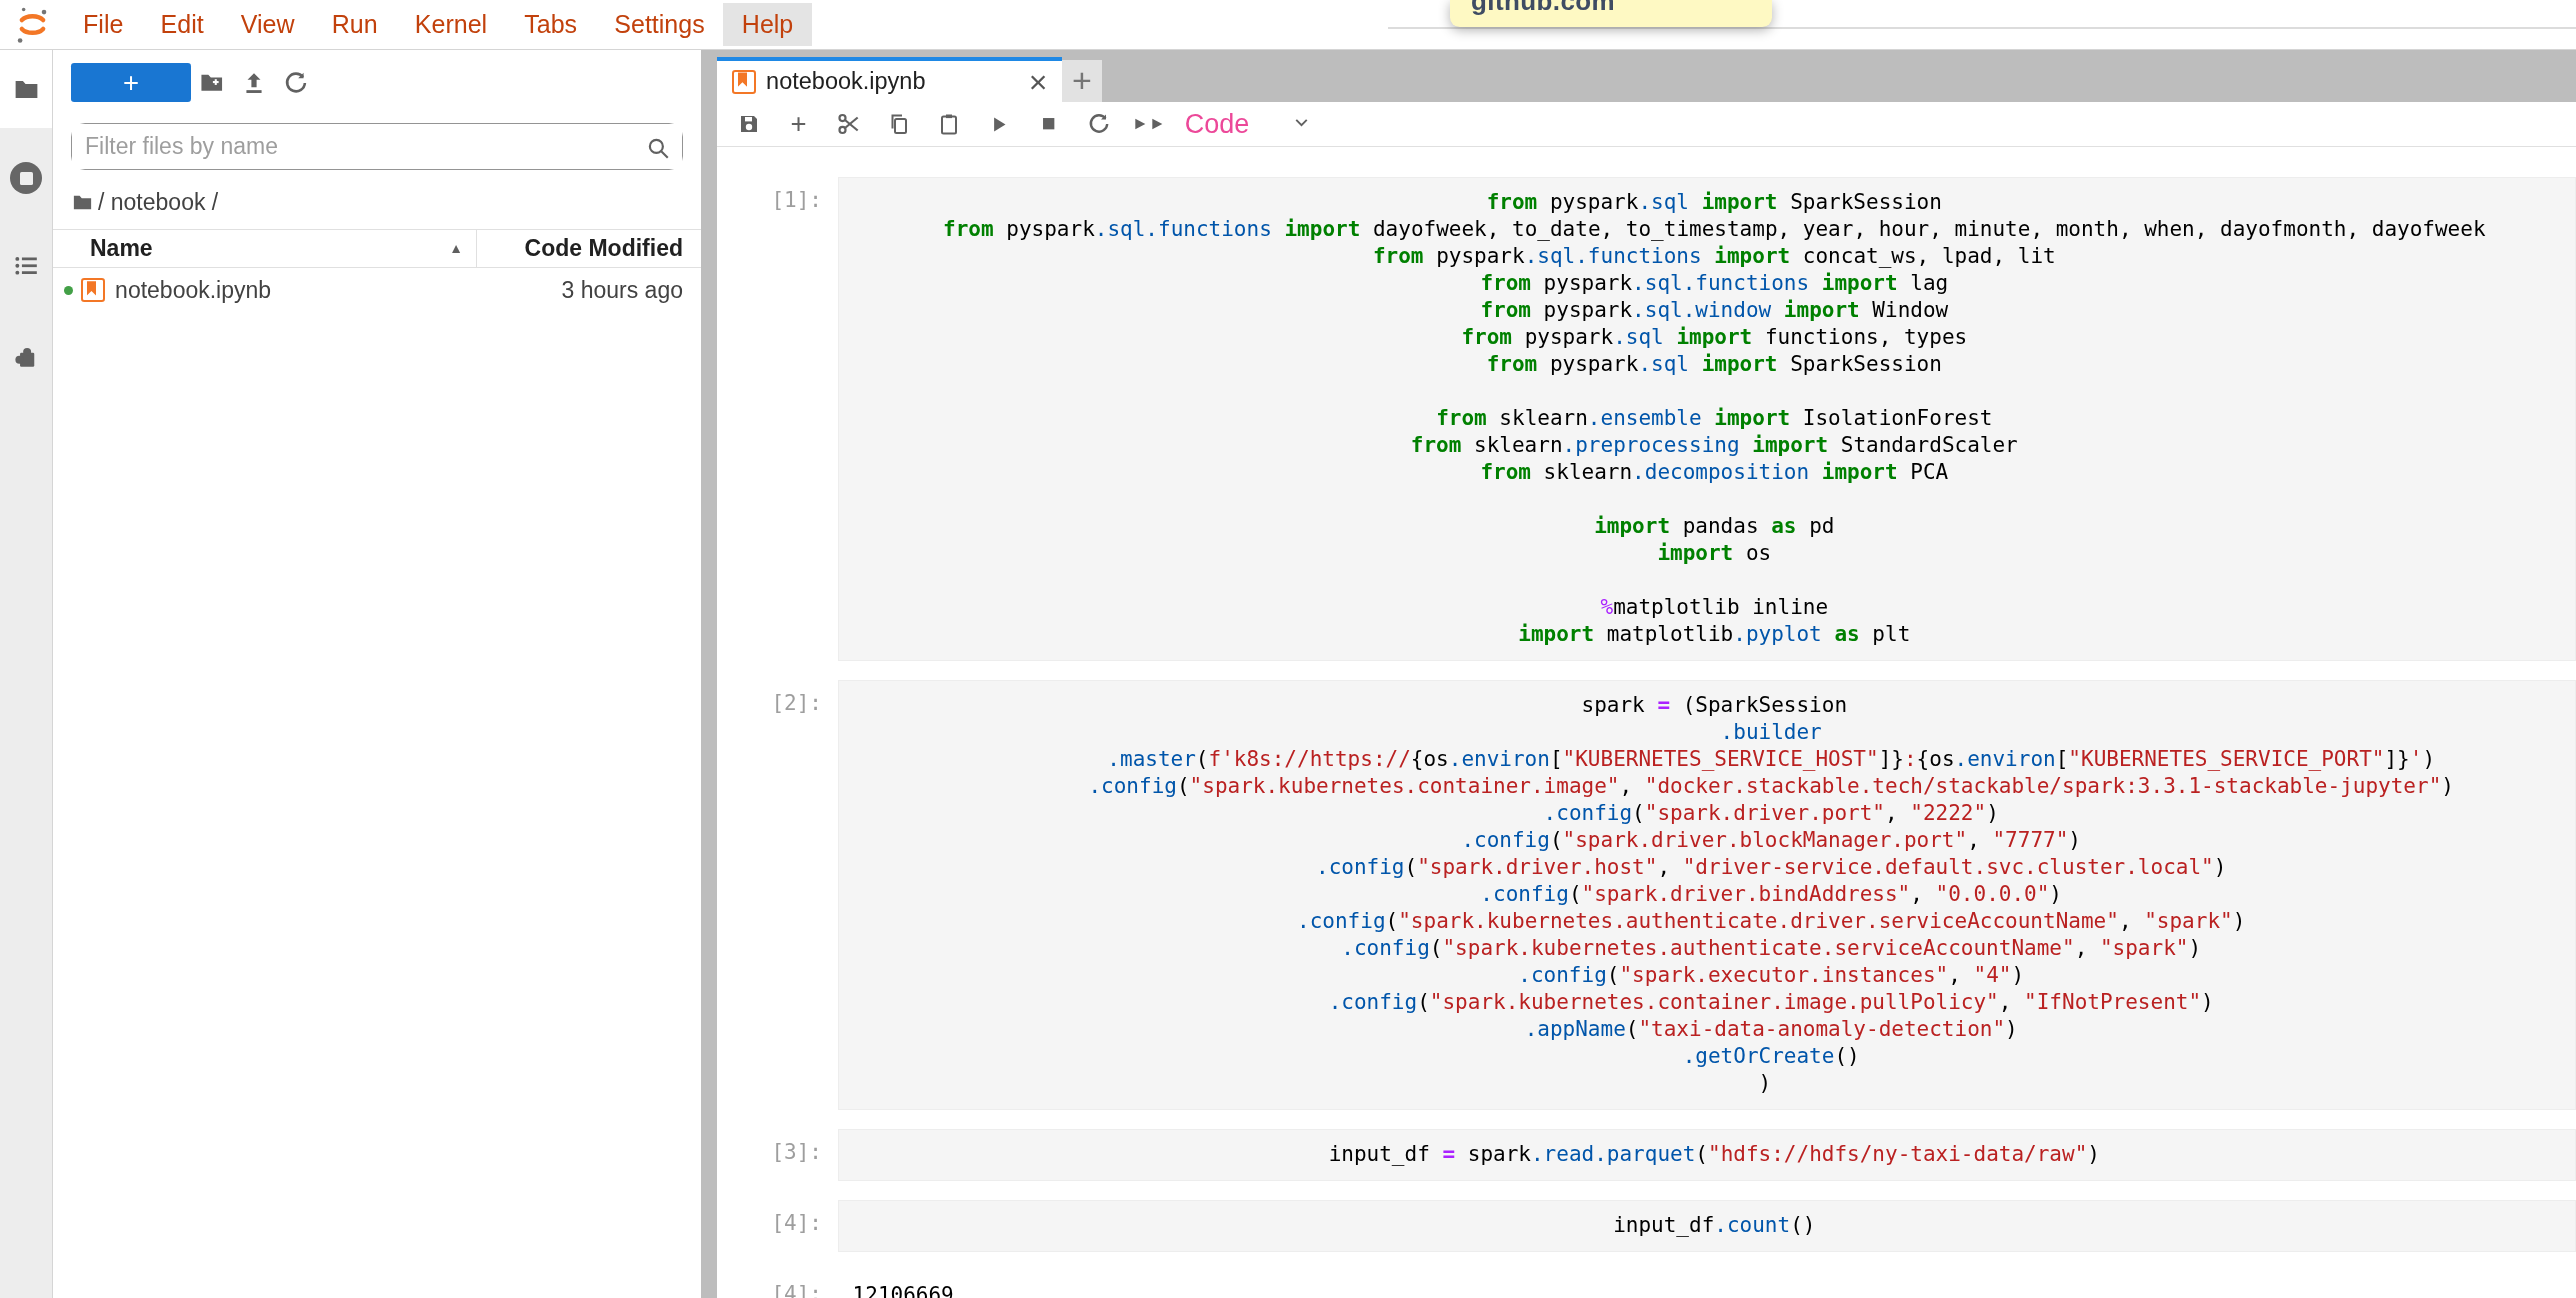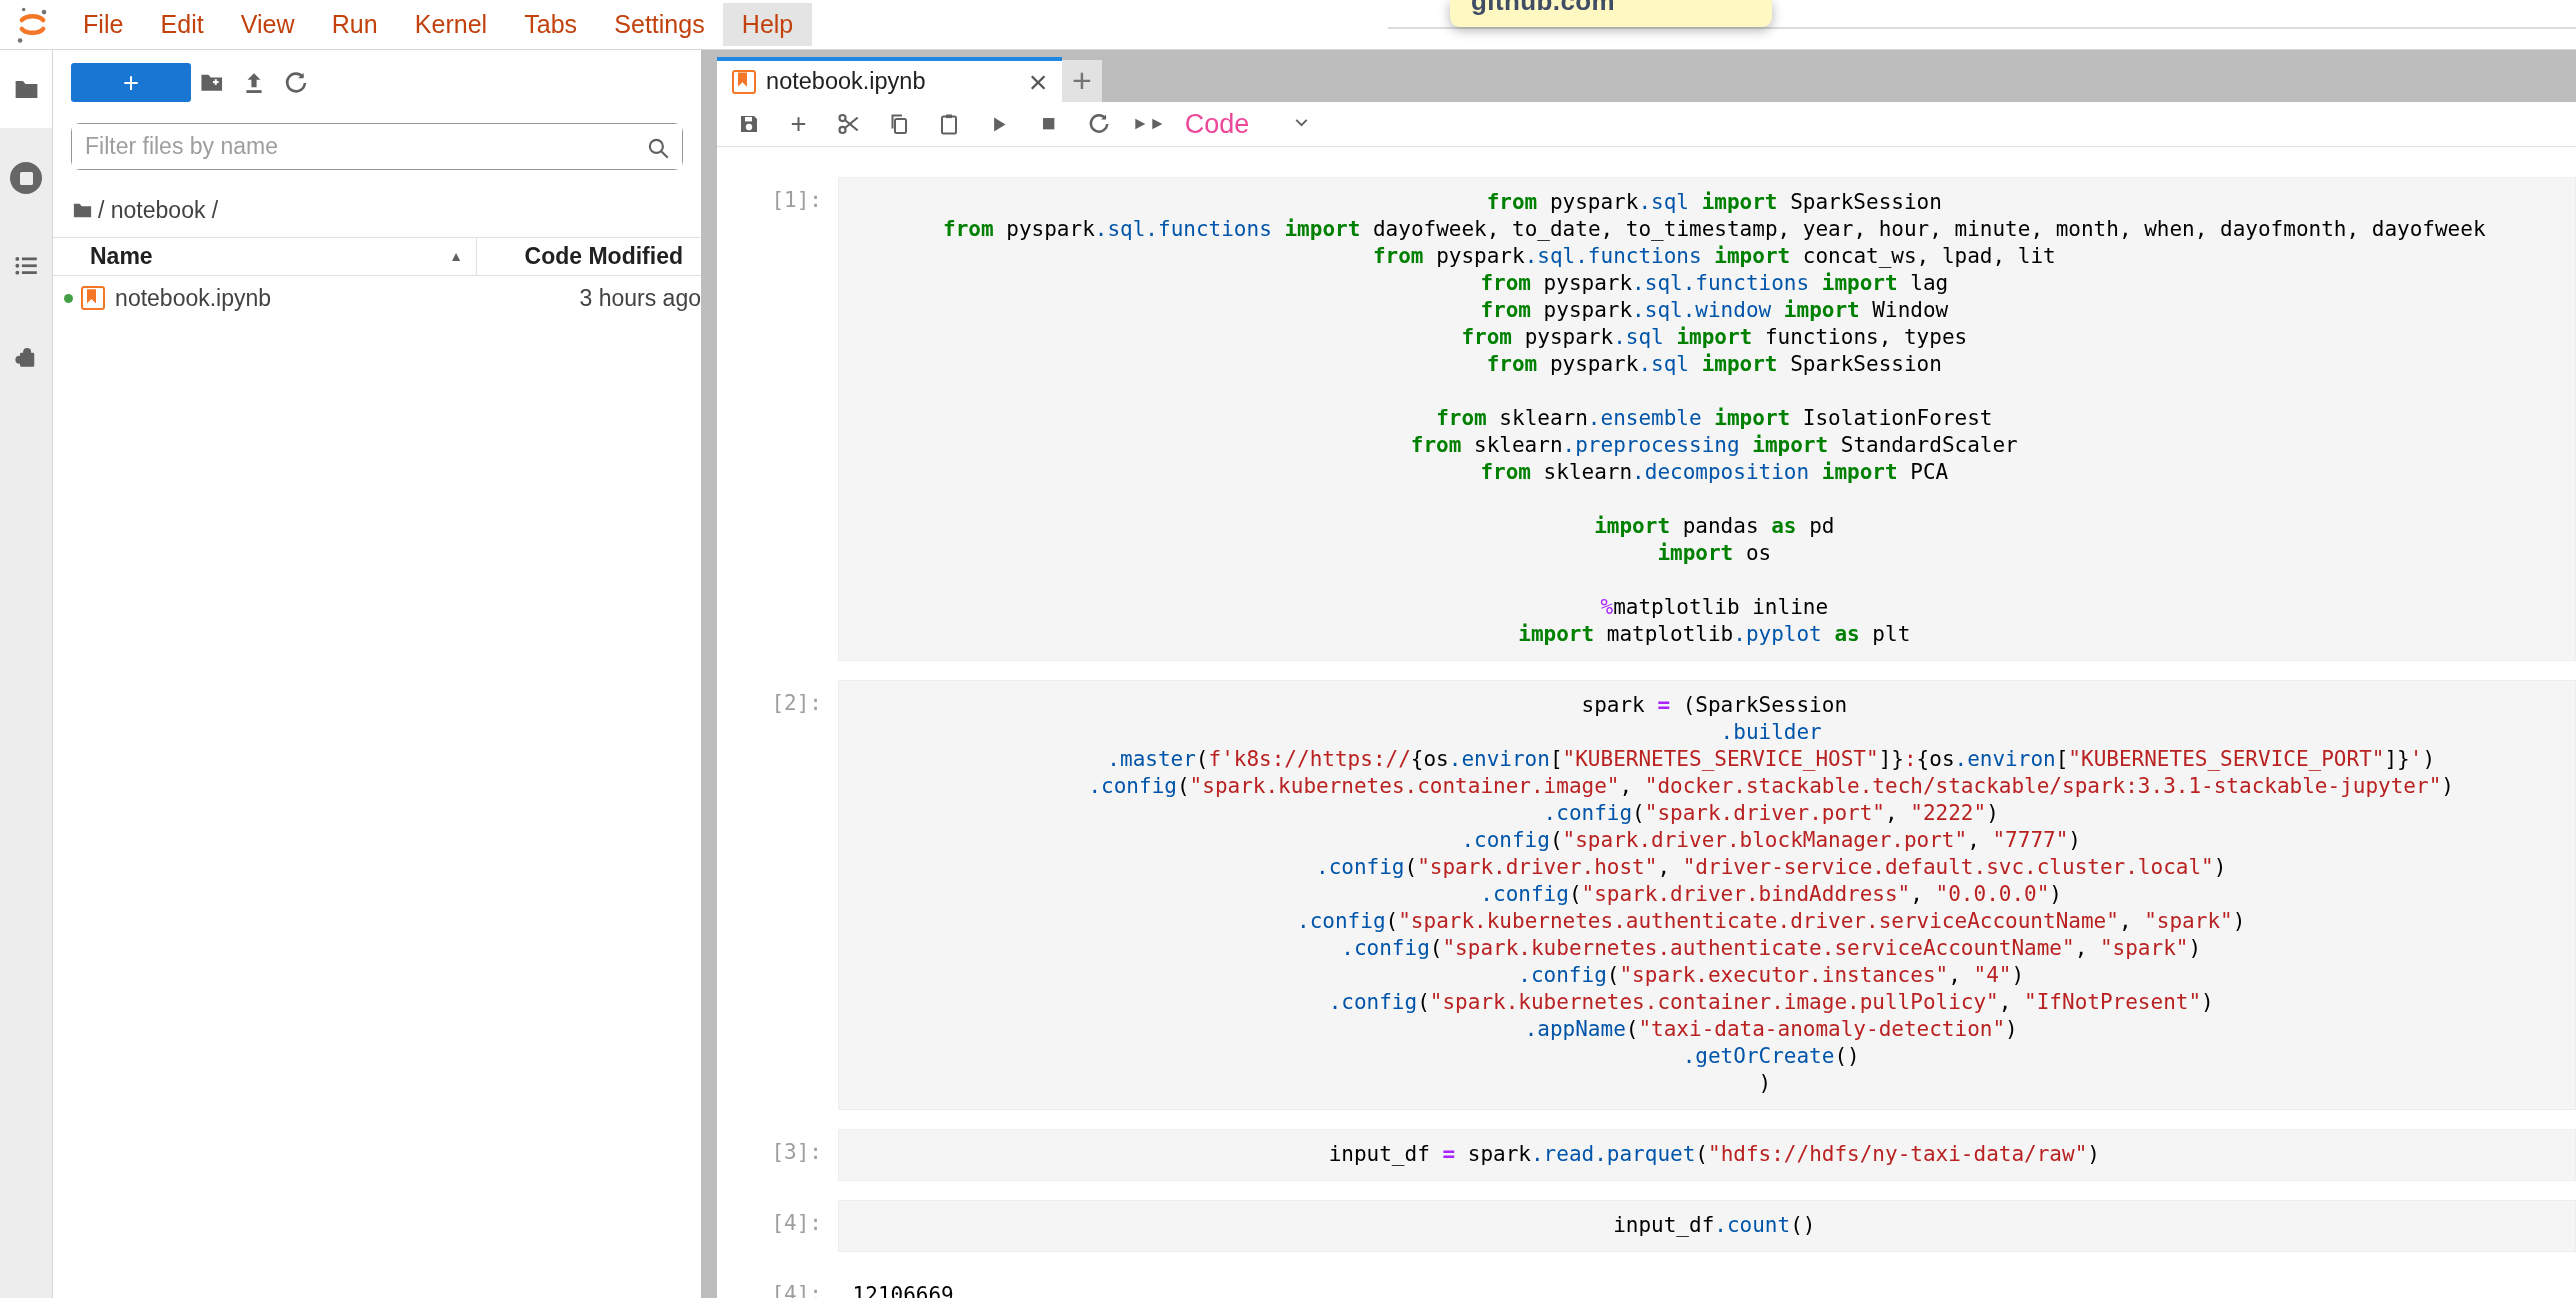--- a/index.html
+++ b/index.html
@@ -31,41 +31,41 @@
                         background:#ededed; border-radius:1.6px; }
 
   
   .filebrowser { width:648px; flex:0 0 648px; background:#fff; padding-top:13px; display:flex; flex-direction:column; }
   .fb-toolbar { display:flex; align-items:center; padding:0 18px; height:39px; }
   .new-launcher { width:120px; height:39px; background:#1976d2; border:none; border-radius:3.2px;
                   color:#fff; font-size:27.5px; line-height:36px; }
   .fb-tbtn { width:42px; height:39px; border:none; background:transparent; display:flex;
              align-items:center; justify-content:center; }
   .fb-tbtn:first-of-type { margin-left:14.6px; }
-  .filter-wrap { margin:21px 18px 8px; height:47px; border:1.6px solid #949494; border-radius:9px;
+  .filter-wrap { margin:21px 18px 0; height:47px; border:1.6px solid #949494; border-radius:14px;
                  position:relative; background:#fff; }
   .filter-wrap input { width:100%; height:100%; border:none; outline:none; font-size:23px;
                        padding:0 49px 0 13px; color:#424242; font-family:"Liberation Sans",sans-serif; }
   .filter-wrap input::placeholder { color:#9e9e9e; }
   .search-ic { position:absolute; right:11.3px; top:10.5px; }
   .breadcrumb { display:flex; align-items:center; gap:4px; margin:19.4px 18px 0; font-size:23px; color:#424242; }
   .fb-header { margin-top:13px; height:39px; border-top:0.8px solid #e0e0e0; border-bottom:0.8px solid #e0e0e0;
                display:flex; align-items:center; font-size:23px; font-weight:600; color:#212121; }
   .col-name { flex:0 0 423px; display:flex; align-items:center; padding-left:37px; }
   .sort-tri { margin-left:auto; margin-right:13px; font-size:13.8px; color:#5f5f5f; }
   .col-mod { flex:1; text-align:right; padding-right:18px; border-left:0.8px solid #e0e0e0;
              height:100%; display:flex; align-items:center; justify-content:flex-end; }
   .file-row { height:44px; display:flex; align-items:center; padding-left:11.3px; font-size:23px; color:#424242; }
   .run-dot { width:9px; height:9px; border-radius:50%; background:#43a047; margin-right:7.3px; }
   .nb-icon { width:24px; height:24px; border:2.4px solid #f37726; border-radius:3.2px; background:#fff;
              position:relative; flex:0 0 24px; }
   .nb-icon::after { content:''; position:absolute; left:4px; top:0.8px; width:9.7px; height:14.6px;
                     background:#f37726; clip-path:polygon(0 0,100% 0,100% 100%,50% 68%,0 100%); }
   .file-name { margin-left:10.5px; }
-  .file-time { margin-left:auto; }
+  .file-time { margin-left:auto; padding-right:18px; }
 
   .splitter { width:16px; flex:0 0 16px; background:#bdbdbd; }
 
   
   .main { flex:1; display:flex; flex-direction:column; min-width:0; background:#fff; }
   .tabbar { height:52px; background:#bdbdbd; display:flex; align-items:stretch; padding-top:7.3px; }
   .tab { width:345px; background:#fff; border-top:4.9px solid #1e88e5; display:flex; align-items:center;
          padding:0 14.6px; gap:10.5px; }
   .tab-label { font-size:23.5px; color:#212121; }
   .tab-close { margin-left:auto; font-size:32px; color:#555; line-height:1; background:none; border:none; }

